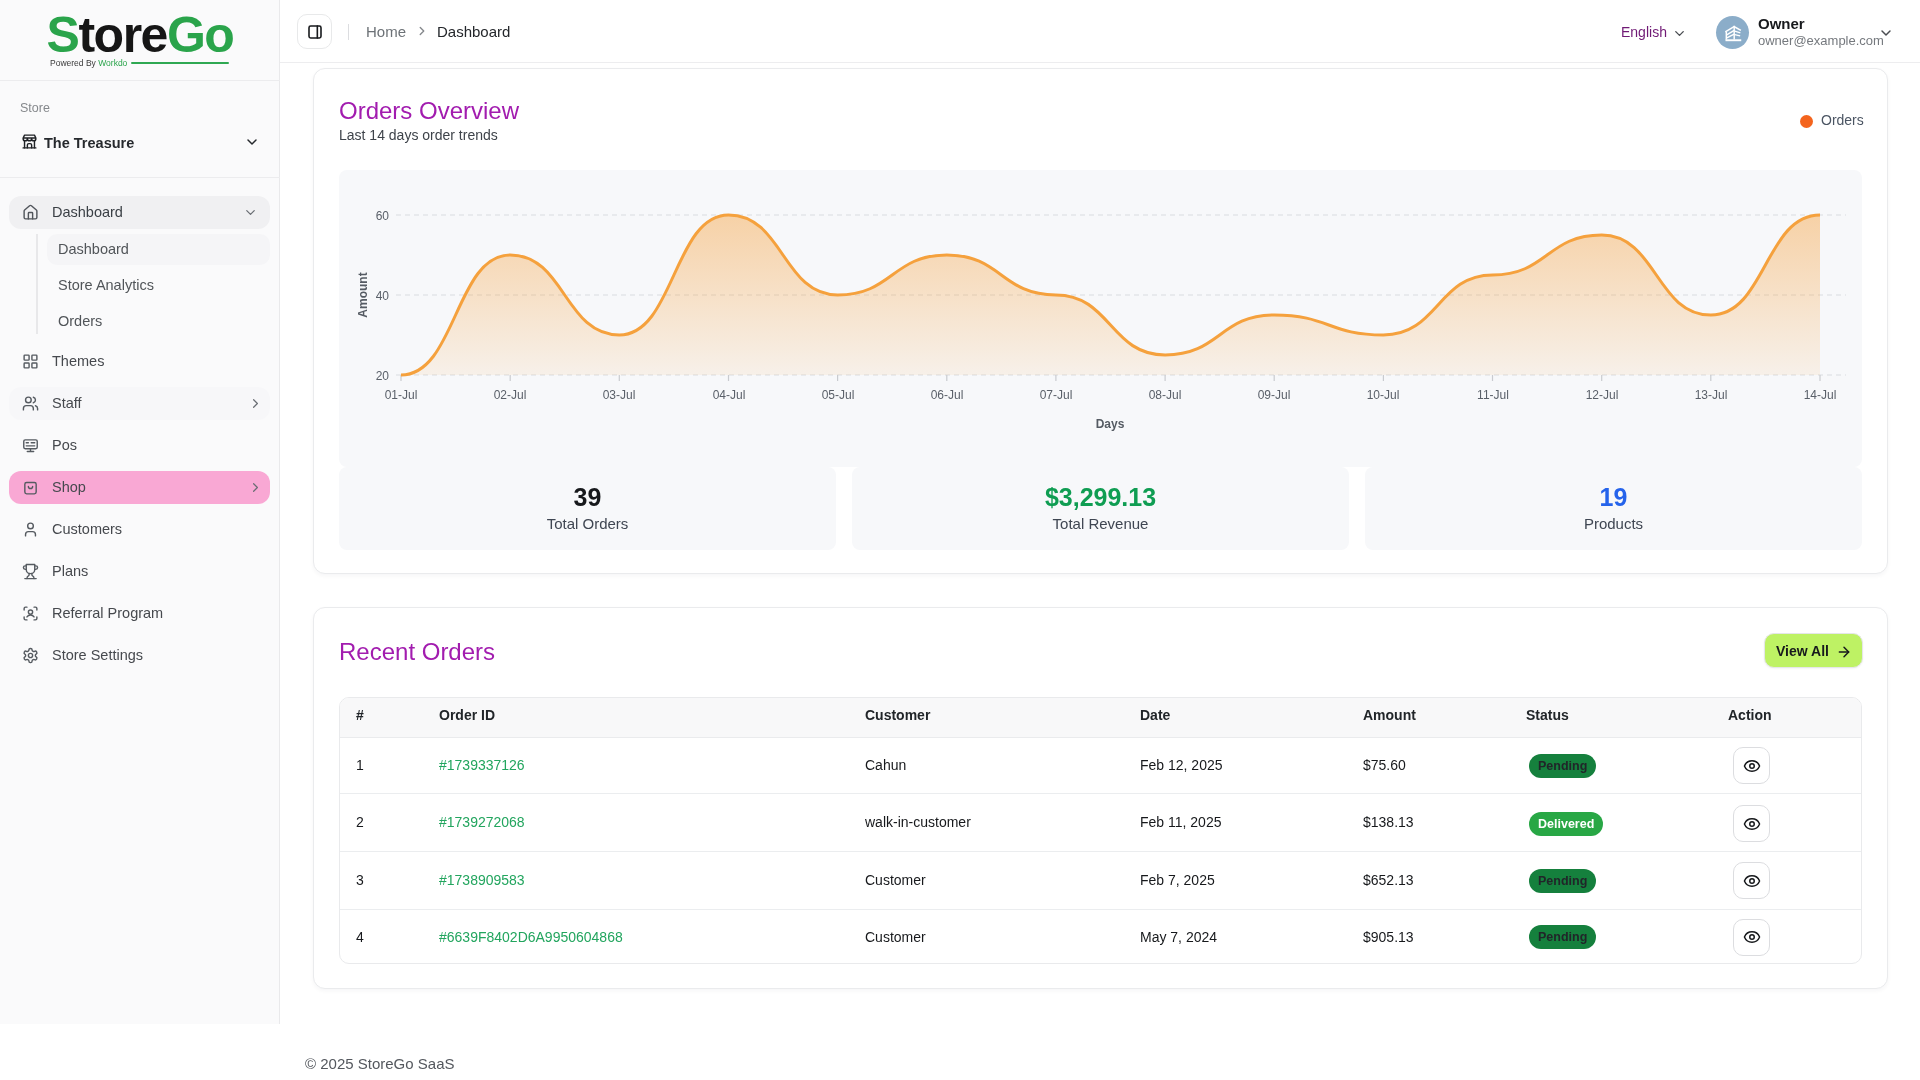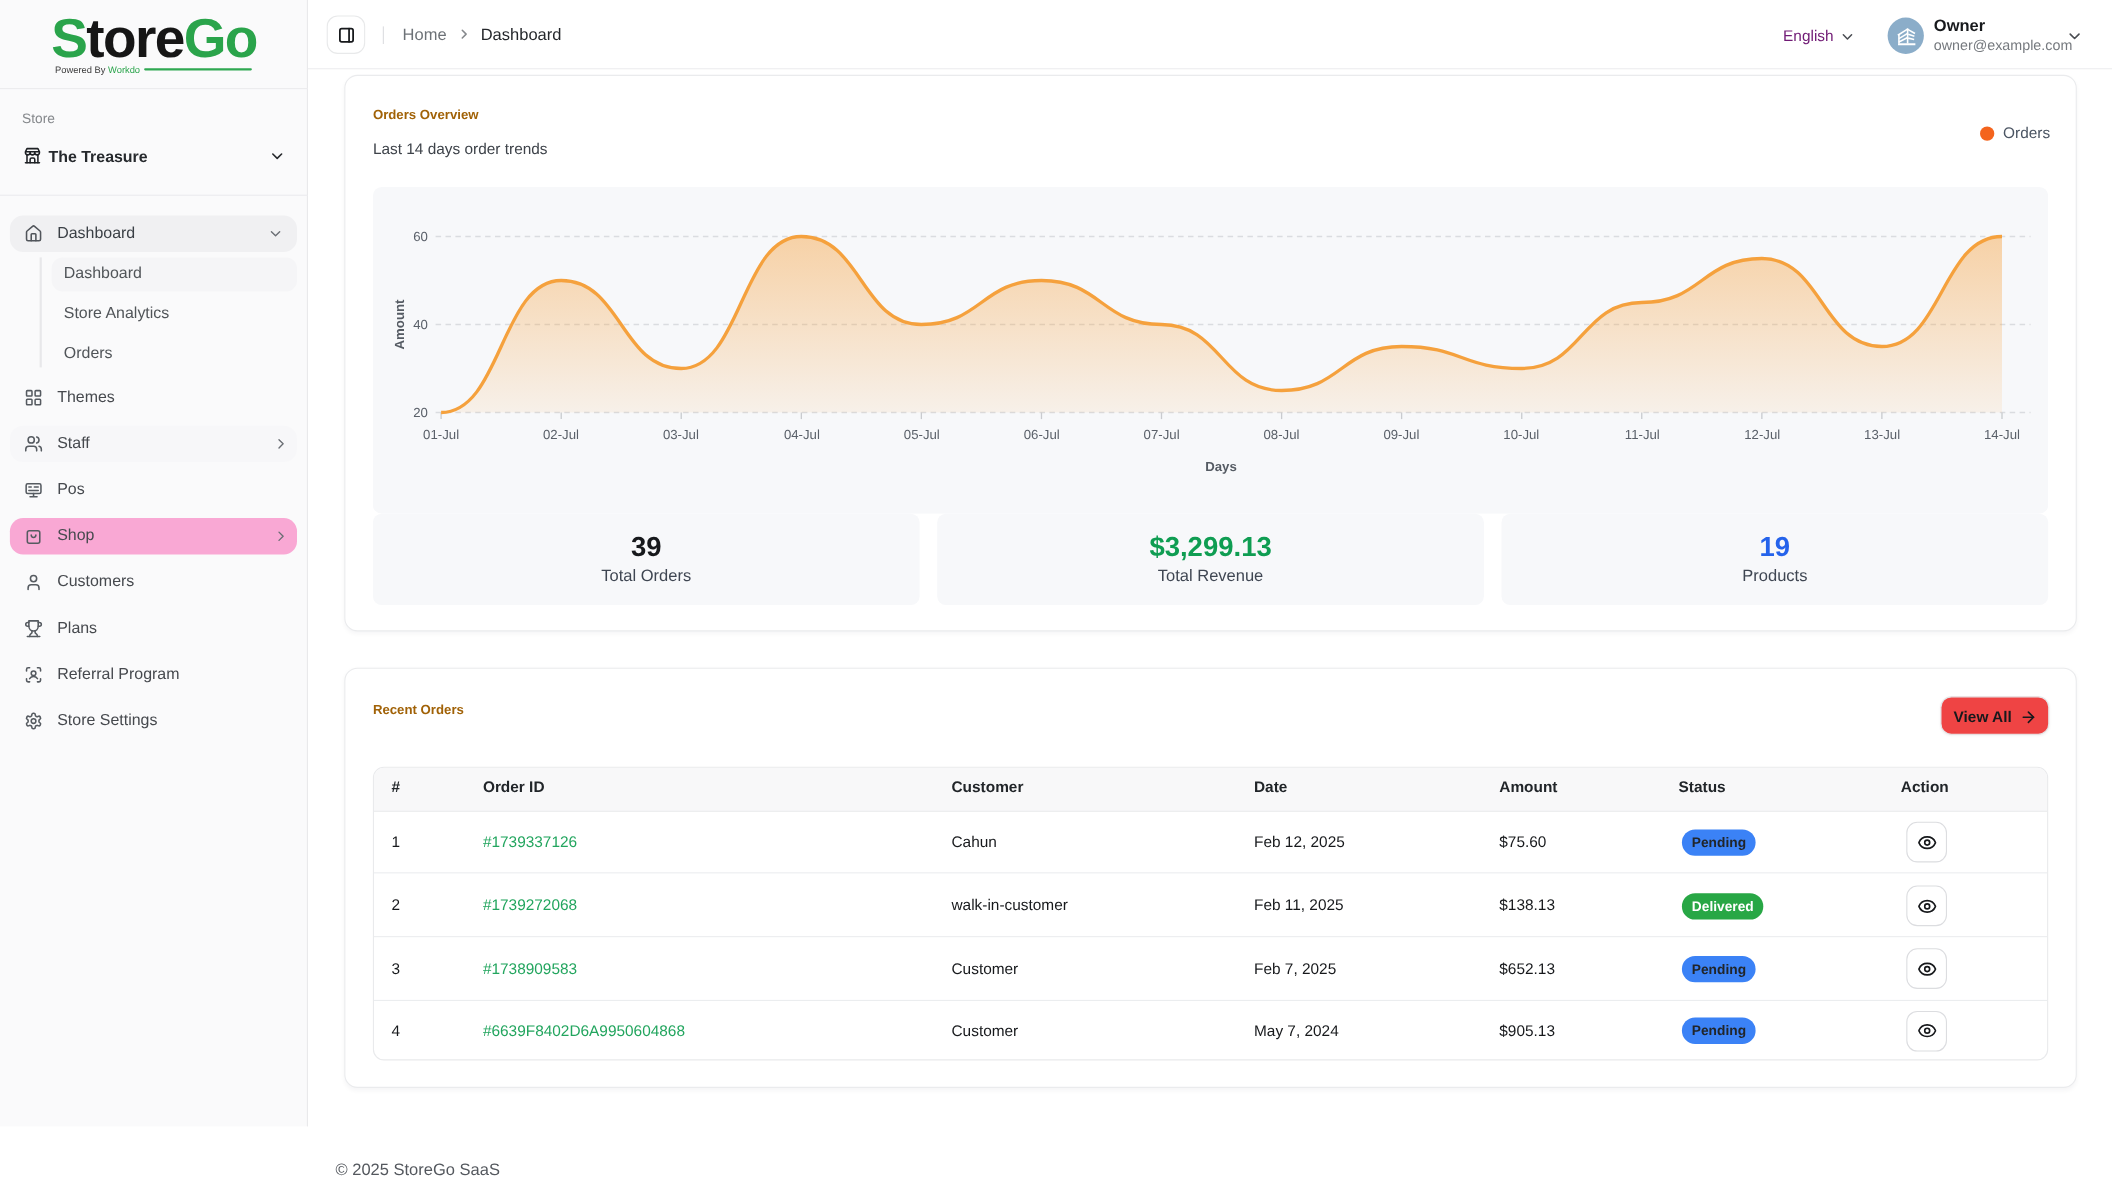--- a/index.html
+++ b/index.html
@@ -35,39 +35,39 @@
 #lang-ch{position:absolute;left:1392px;top:26px;width:15px;height:15px;color:#4a4d52}
 #avatar{position:absolute;left:1436px;top:16px;width:33px;height:33px;border-radius:50%;background:#8badc9}
 #avatar svg{position:absolute;left:5.5px;top:5.5px;width:22px;height:22px}
 #uname{position:absolute;left:1478px;top:15px;font-size:15px;font-weight:bold;color:#17191c}
 #uemail{position:absolute;left:1478px;top:33px;font-size:13px;color:#75797e}
 #user-ch{position:absolute;left:1598px;top:25px;width:16px;height:16px;color:#4a4d52}
 
 .card{position:absolute;background:#fff;border:1px solid #eaebed;border-radius:12px;box-shadow:0 2px 4px rgba(30,35,40,.04)}
 #card1{left:313px;top:68px;width:1575px;height:506px}
 #card2{left:313px;top:607px;width:1575px;height:382px}
-.ctitle{position:absolute;left:25px;font-size:12px;font-weight:bold;color:#a16207}
+.ctitle{position:absolute;left:25px;font-size:24px;font-weight:normal;color:#a21caf}
 .csub{position:absolute;left:25px;font-size:14px;color:#3e434a}
 #legend{position:absolute;left:1507px;top:43px;font-size:14px;color:#4b5563}
 #legend b{position:absolute;left:-21px;top:3px;width:13px;height:13px;border-radius:50%;background:#f4641d}
 #chart{position:absolute;left:25px;top:101px;width:1523px;height:297px}
 .statbox{position:absolute;top:398px;width:497px;height:83px;background:#f7f8fa;border-radius:8px;text-align:center}
 .statbox .num{display:block;margin-top:16px;font-size:25px;font-weight:bold;line-height:1.15}
 .statbox .lbl{display:block;margin-top:3px;font-size:15px;color:#3f4652}
 
-#viewall{position:absolute;left:1450px;top:25px;width:99px;height:35px;border:1px solid #e5e6e8;border-radius:10px;background:#ef4444;box-shadow:0 1px 2px rgba(30,35,40,.05)}
+#viewall{position:absolute;left:1450px;top:25px;width:99px;height:35px;border:1px solid #e5e6e8;border-radius:10px;background:#bef264;box-shadow:0 1px 2px rgba(30,35,40,.05)}
 #viewall span{position:absolute;left:11px;top:9px;font-size:14px;font-weight:bold;color:#17191c}
 #viewall svg{position:absolute;left:71px;top:9.5px;width:16px;height:16px;color:#17191c}
 #tbl{position:absolute;left:25px;top:89px;width:1523px;height:267px;border:1px solid #e9eaec;border-radius:10px;overflow:hidden}
 #thead{position:absolute;left:0;top:0;width:100%;height:40px;background:#f8f8f9;border-bottom:1px solid #eaebed;font-weight:bold;font-size:14px;color:#212529}
 #thead span{position:absolute;top:9px}
 .trow{position:absolute;left:0;width:100%;font-size:14px;color:#17191c}
 .trow span{position:absolute}
 .oid{color:#22a55e}
-.badge{position:absolute;left:1189px;height:24px;border-radius:12px;background:#3b82f6;font-size:12.5px;font-weight:bold;line-height:24px;padding:0 9px;color:#212529}
+.badge{position:absolute;left:1189px;height:24px;border-radius:12px;background:#15803d;font-size:12.5px;font-weight:bold;line-height:24px;padding:0 9px;color:#212529}
 .badge.green{background:#28a745;color:#fff}
 .eyebtn{position:absolute;left:1393px;width:37px;height:37px;border:1px solid #dcdde0;border-radius:10px;background:#fff}
 .eyebtn svg{position:absolute;left:8.5px;top:8.5px;width:18px;height:18px;color:#17191c}
 .rsep{position:absolute;left:0;width:100%;height:0;border-top:1px solid #ebedef}
 #foot{position:absolute;left:280px;top:1044px;width:1640px;height:36px}
 #foot span{position:absolute;left:25px;top:11px;font-size:15px;color:#54585e}
 </style>
 </head>
 <body>
 <div id="app">

